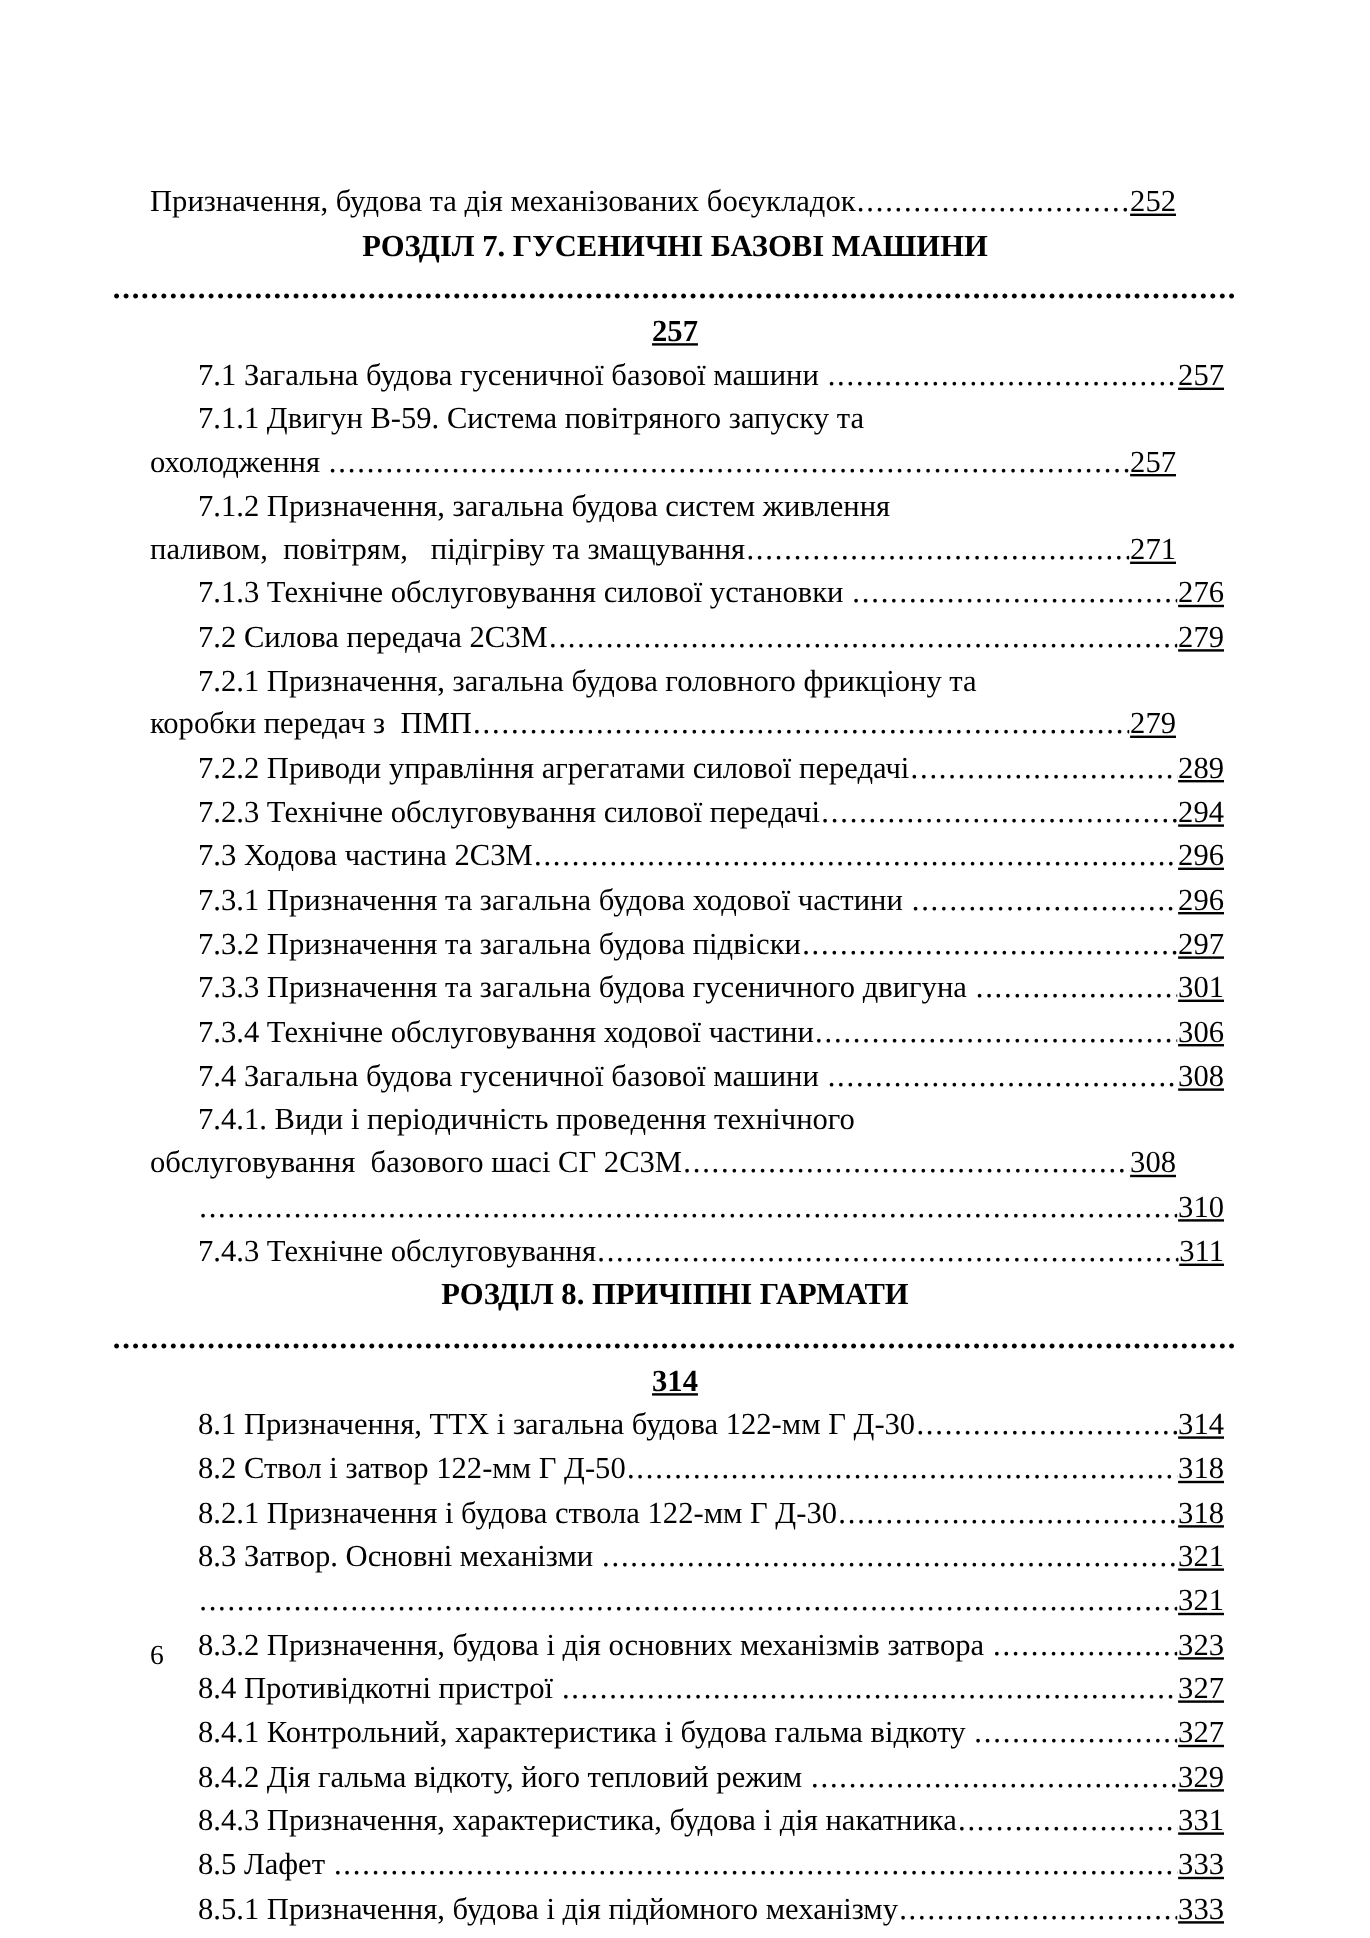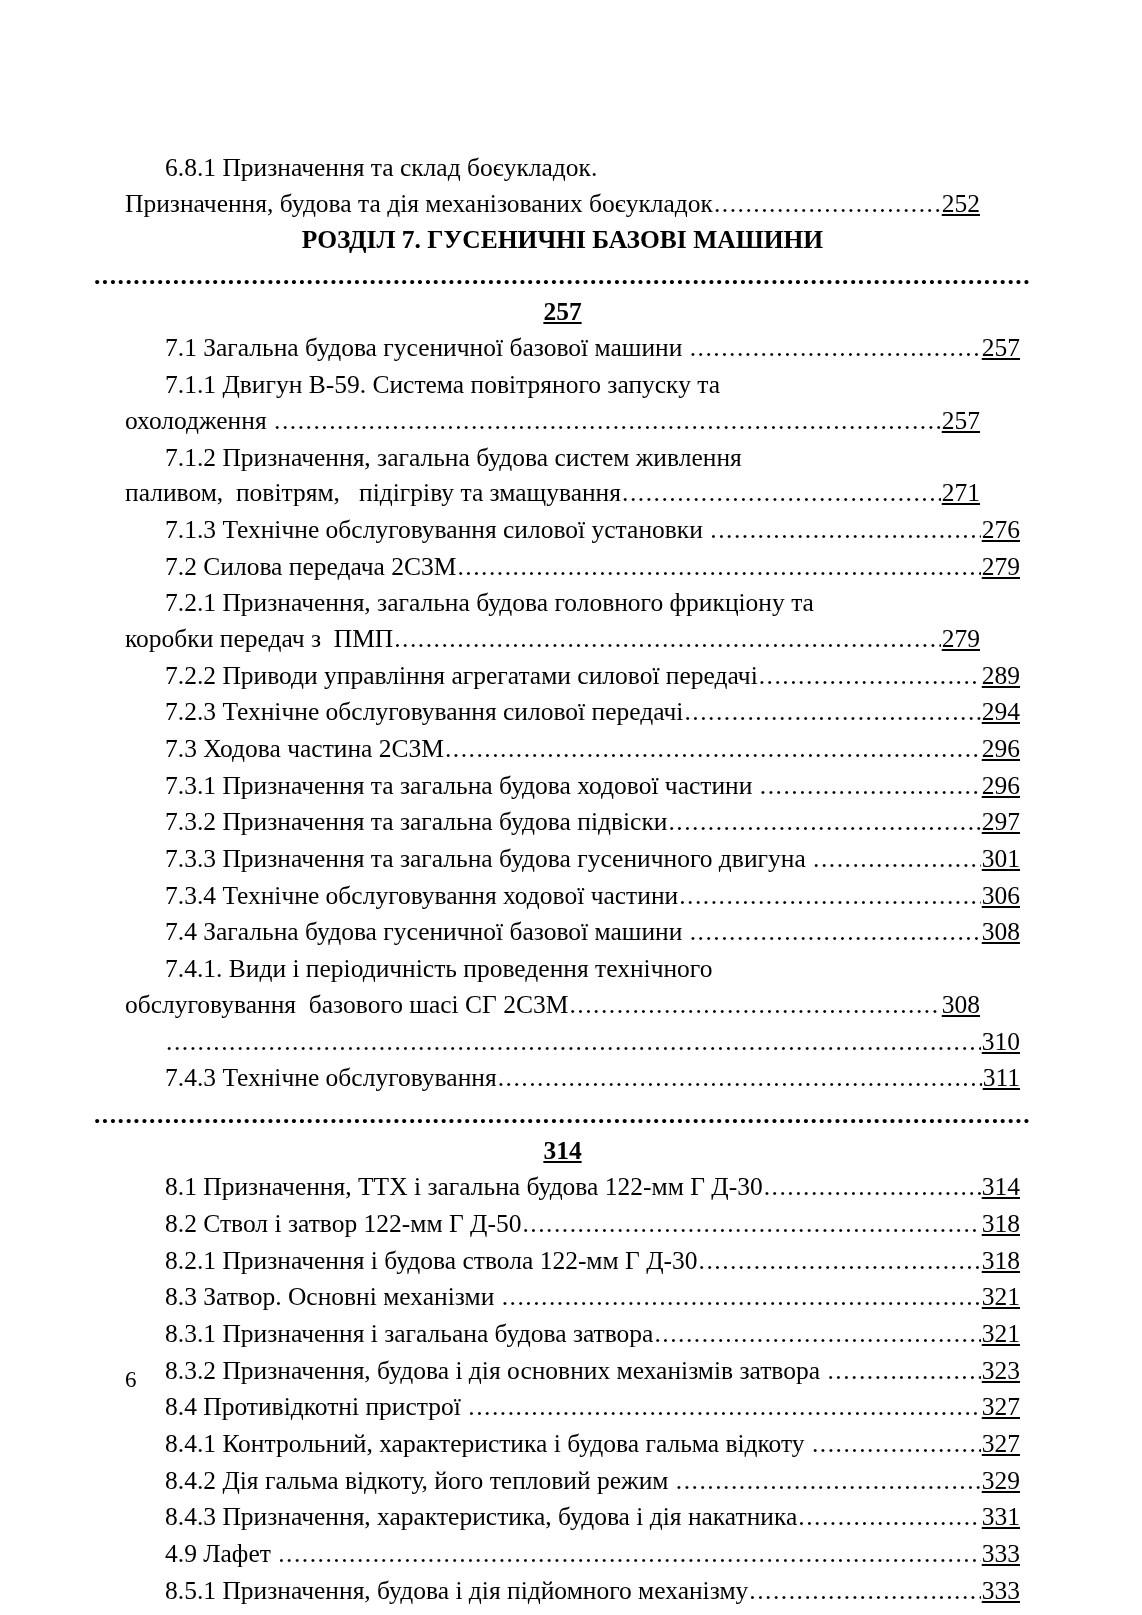--- a/index.html
+++ b/index.html
@@ -78,21 +78,20 @@
     font-size: 23px;
     font-family: "Liberation Serif", serif;
   }
 </style>
 </head>
 <body>
 
 <div class="page">
   <div class="toc" id="toc-root">
       <div class="entry wrap">
-        <span class="firstline">6.8.1 Призначення та склад боєукладок.</span>
         <div class="row">
           <span class="label">Призначення, будова та дія механізованих боєукладок</span>
           <span class="leader">.......................................................................................................................</span>
           <span class="page-num">252</span>
         </div>
       </div>
       <div class="entry bold indent">
         <div class="row">
           <span class="label">РОЗДІЛ 7. ГУСЕНИЧНІ БАЗОВІ МАШИНИ</span>
           <span class="leader">.......................................................................................................................</span>
@@ -216,20 +215,21 @@
       </div>
       <div class="entry indent">
         <div class="row">
           <span class="label">7.4.3 Технічне обслуговування</span>
           <span class="leader">.......................................................................................................................</span>
           <span class="page-num">311</span>
         </div>
       </div>
       <div class="entry bold indent">
         <div class="row">
+          <span class="label">РОЗДІЛ 8. ПРИЧІПНІ ГАРМАТИ</span>
           <span class="leader">.......................................................................................................................</span>
           <span class="page-num">314</span>
         </div>
       </div>
       <div class="entry indent">
         <div class="row">
           <span class="label">8.1 Призначення, ТТХ і загальна будова 122-мм Г Д-30</span>
           <span class="leader">.......................................................................................................................</span>
           <span class="page-num">314</span>
         </div>
@@ -250,21 +250,20 @@
       </div>
       <div class="entry indent">
         <div class="row">
           <span class="label">8.3 Затвор. Основні механізми </span>
           <span class="leader">.......................................................................................................................</span>
           <span class="page-num">321</span>
         </div>
       </div>
       <div class="entry indent">
         <div class="row">
-          <span class="label">8.3.1 Призначення і загальана будова затвора</span>
           <span class="leader">.......................................................................................................................</span>
           <span class="page-num">321</span>
         </div>
       </div>
       <div class="entry indent">
         <div class="row">
           <span class="label">8.3.2 Призначення, будова і дія основних механізмів затвора </span>
           <span class="leader">.......................................................................................................................</span>
           <span class="page-num">323</span>
         </div>
@@ -292,21 +291,21 @@
       </div>
       <div class="entry indent">
         <div class="row">
           <span class="label">8.4.3 Призначення, характеристика, будова і дія накатника</span>
           <span class="leader">.......................................................................................................................</span>
           <span class="page-num">331</span>
         </div>
       </div>
       <div class="entry indent">
         <div class="row">
-          <span class="label">4.9 Лафет </span>
+          <span class="label">8.5 Лафет </span>
           <span class="leader">.......................................................................................................................</span>
           <span class="page-num">333</span>
         </div>
       </div>
       <div class="entry indent">
         <div class="row">
           <span class="label">8.5.1 Призначення, будова і дія підйомного механізму</span>
           <span class="leader">.......................................................................................................................</span>
           <span class="page-num">333</span>
         </div>

